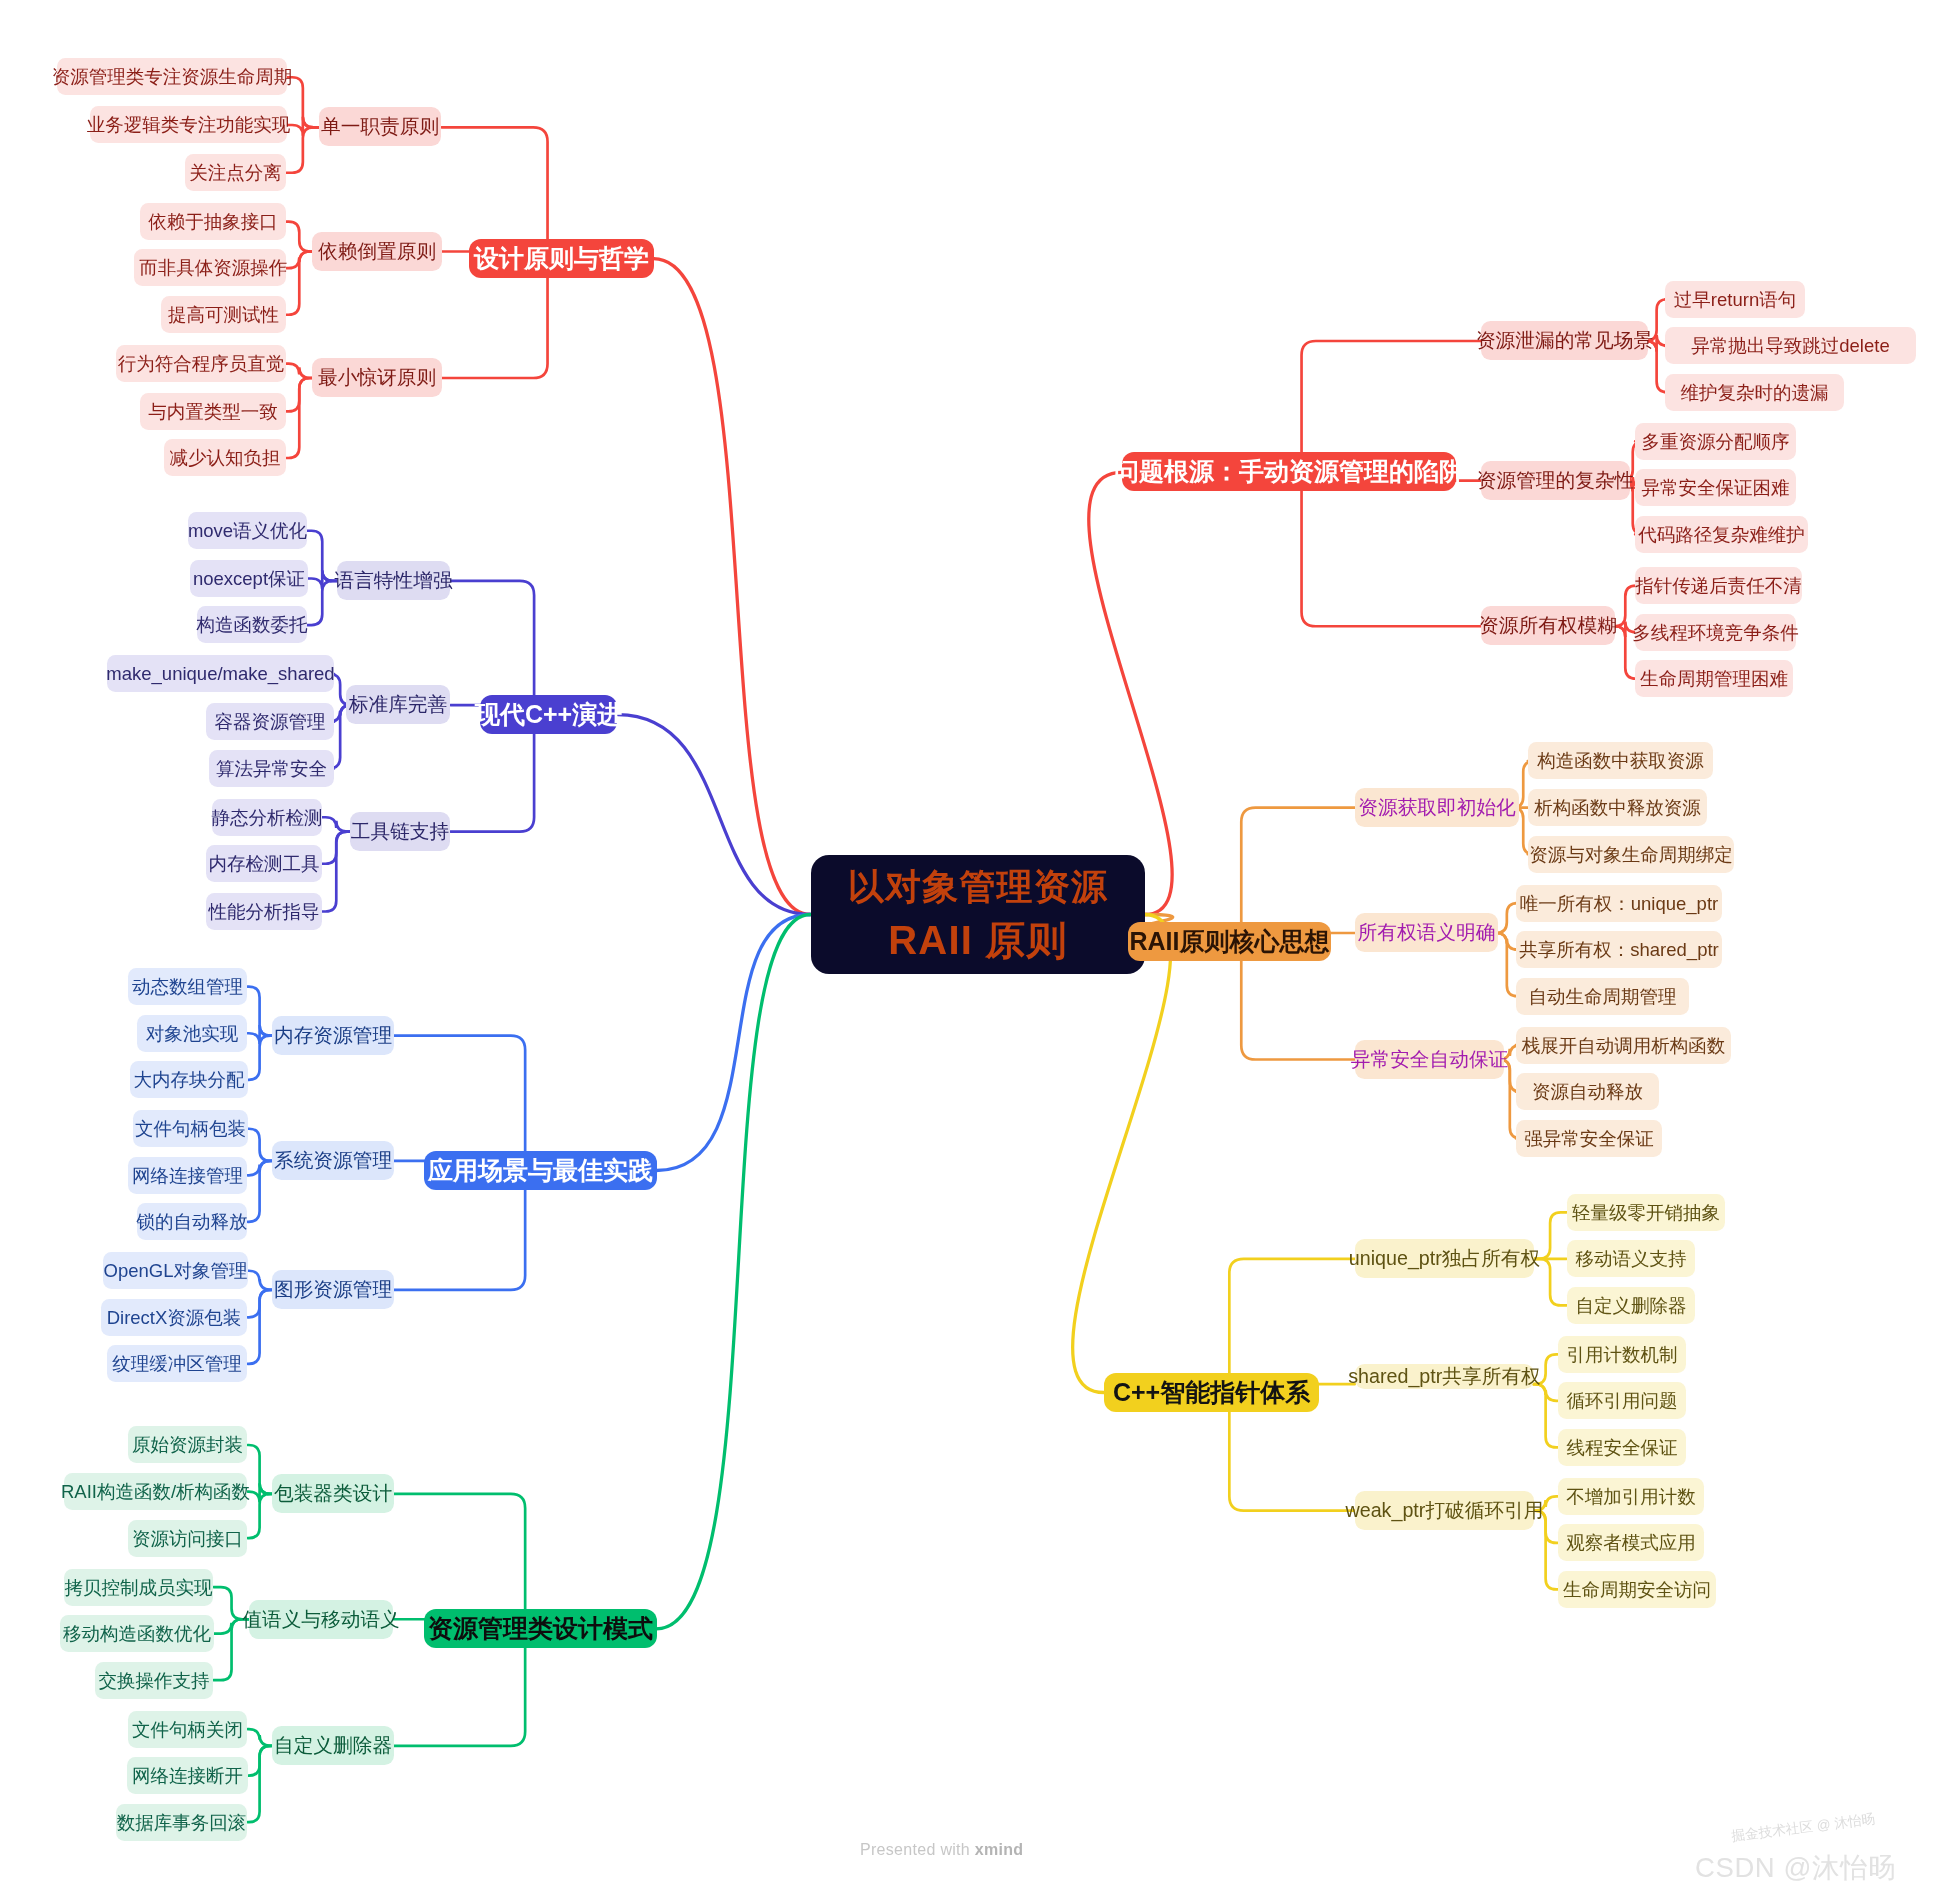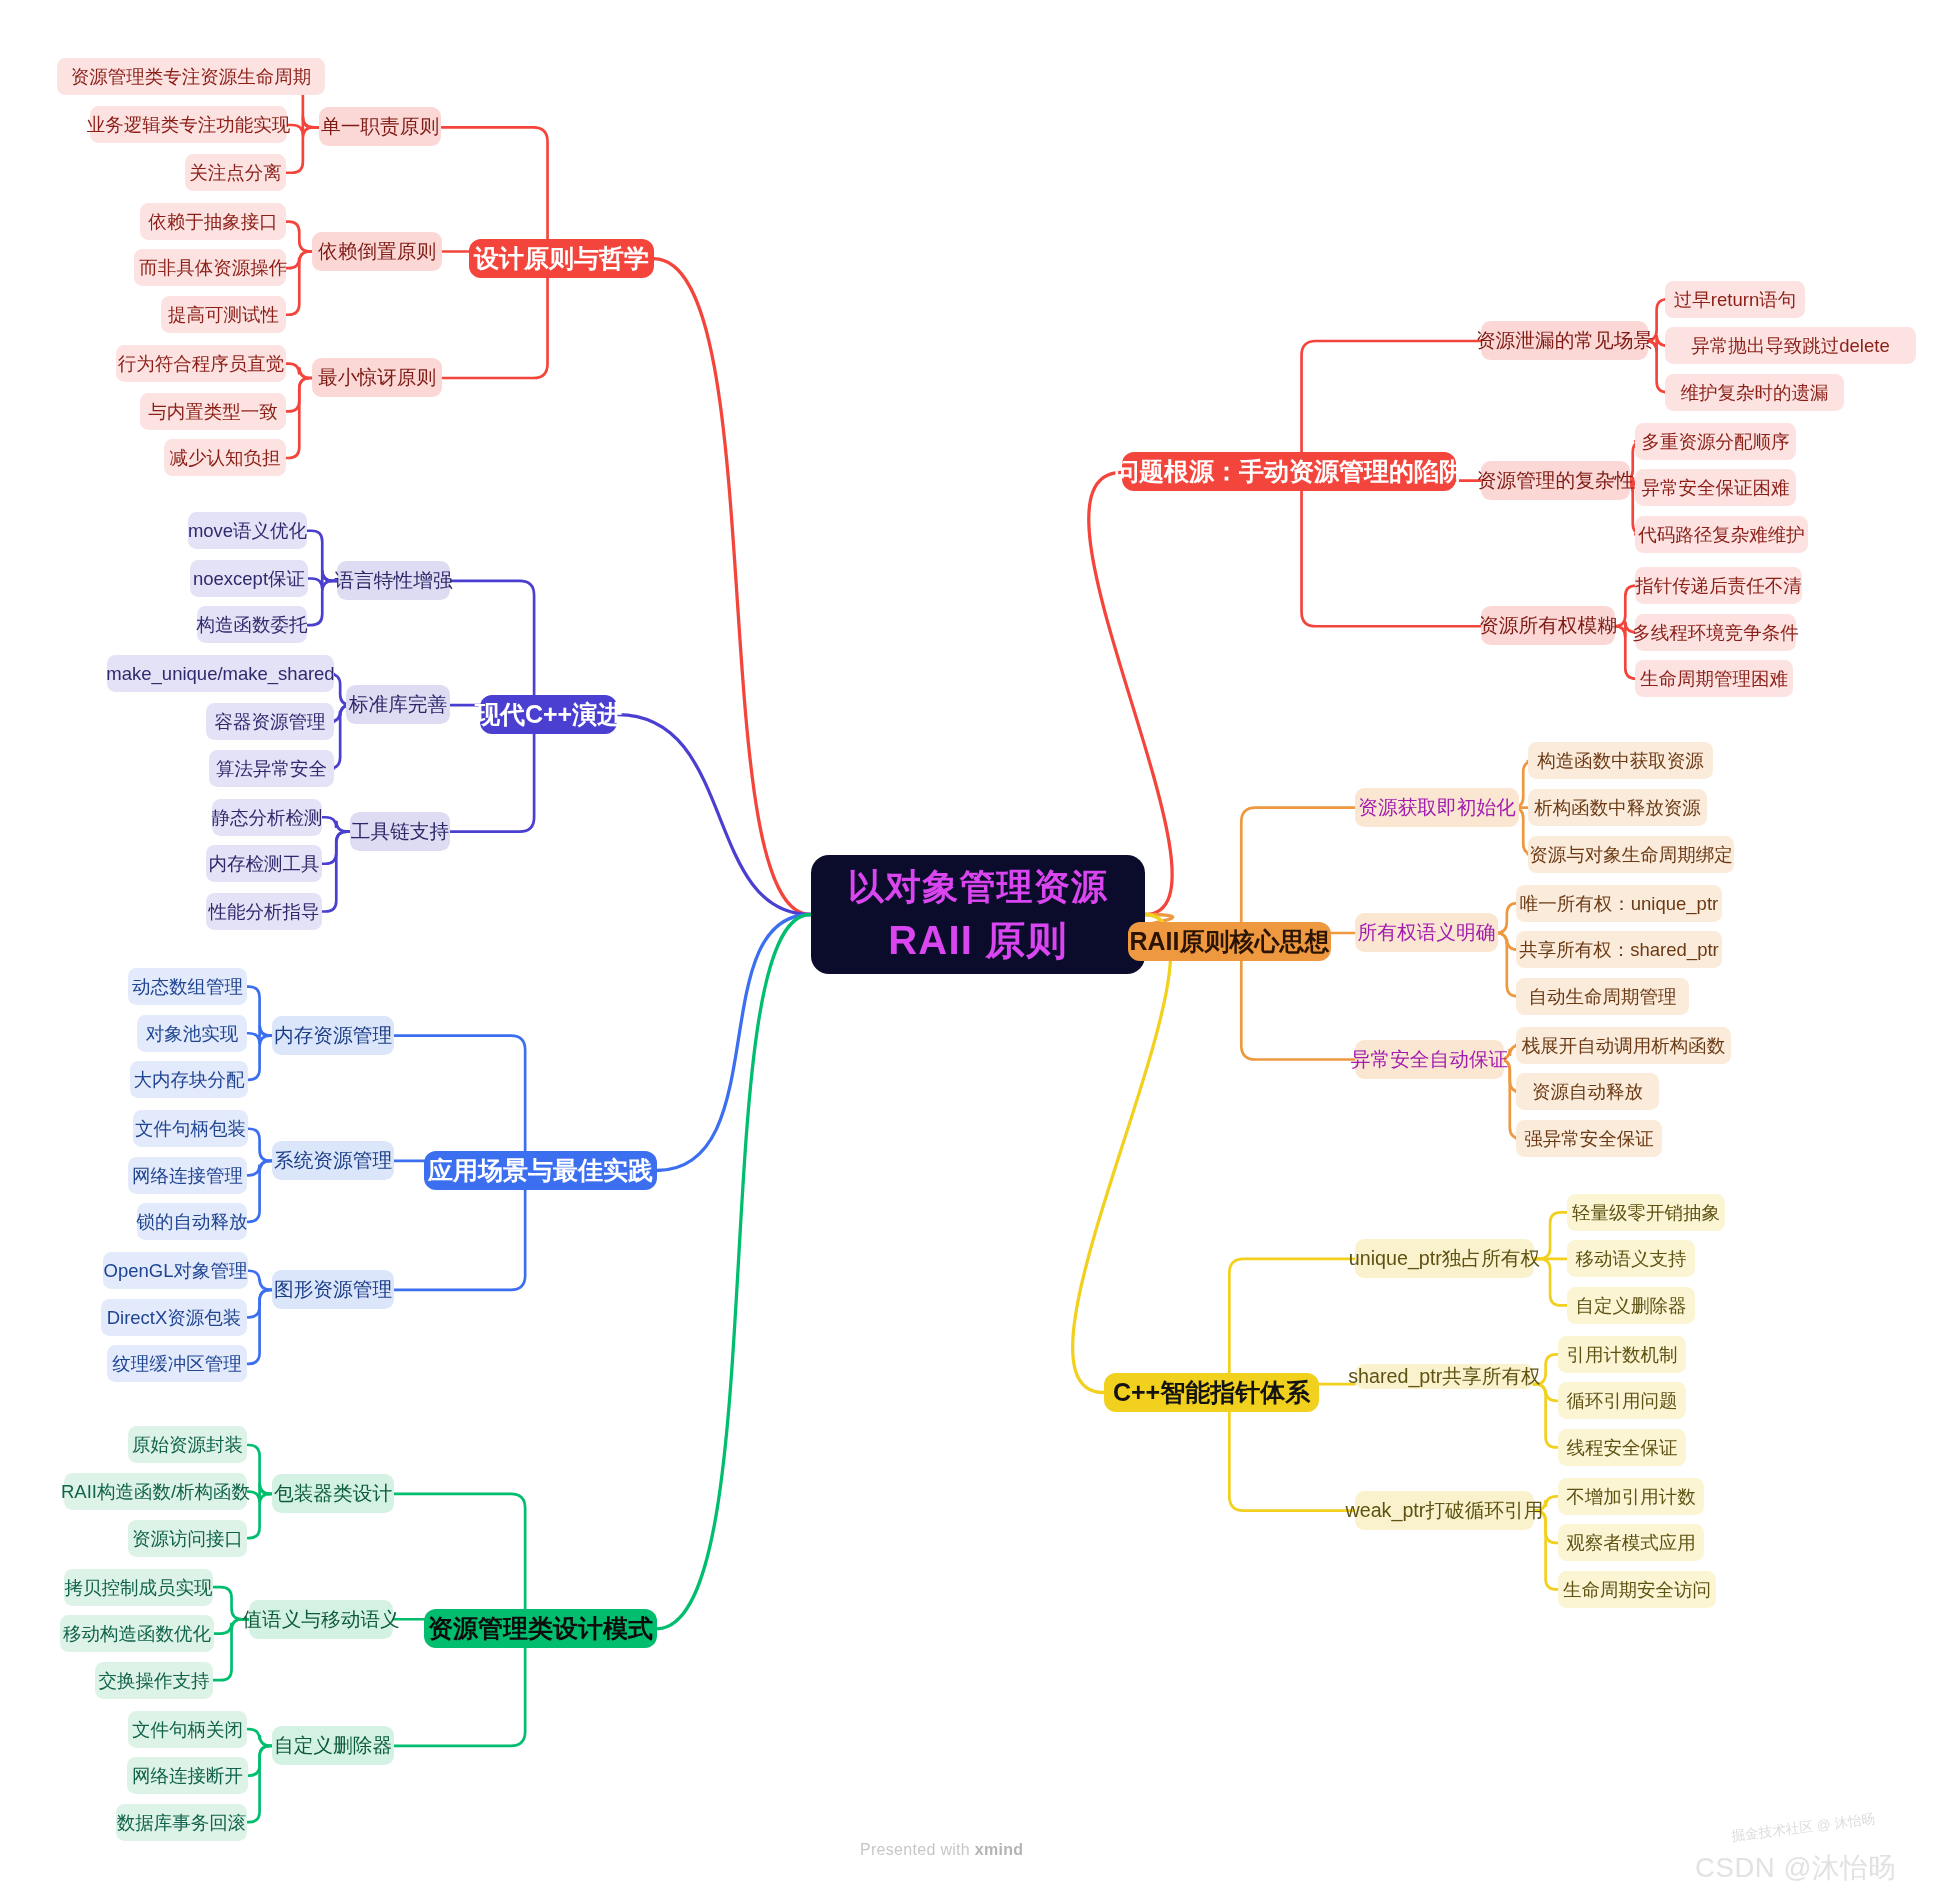--- a/index.html
+++ b/index.html
@@ -9,21 +9,21 @@
   }
   #canvas{position:absolute;inset:0;width:1955px;height:1903px;}
   svg#links{position:absolute;left:0;top:0;width:1955px;height:1903px;pointer-events:none;}
   .node{
     position:absolute;display:flex;align-items:center;justify-content:center;
     box-sizing:border-box;white-space:nowrap;border-radius:10.7px;
     line-height:1.15;
   }
   
   .root{
-    background:#0B0B2B;color:#d946ef;border-radius:18px;
+    background:#0B0B2B;color:#c2410c;border-radius:18px;
     font-size:36px;font-weight:700;text-align:center;
     flex-direction:column;justify-content:center;gap:10px;
     letter-spacing:1.2px;
   }
   .root .l2{font-size:40px;}
   
   .main{font-size:25px;font-weight:700;border-radius:12px;padding:0 15.5px;}
   .main.red{background:#F4453C;color:#fff;}
   .main.purple{background:#4A3FD0;color:#fff;}
   .main.blue{background:#3B6FF0;color:#fff;}
@@ -158,21 +158,21 @@
       <path d="M 2610 2585 L 2608 2585 Q 2590 2585 2590 2567 L 2590 2549 Q 2590 2531 2572 2531 L 2570 2531" stroke="#F2D01E" fill="none" stroke-width="4.5" stroke-linecap="round"></path>
       <path d="M 2610 2663 L 2608 2663 Q 2590 2663 2590 2645 L 2590 2549 Q 2590 2531 2572 2531 L 2570 2531" stroke="#F2D01E" fill="none" stroke-width="4.5" stroke-linecap="round"></path>
     </svg>
   <div id="nodes">
       <div class="node root" style="left: 811px; top: 855px; width: 334px; height: 119px;">
         <div>以对象管理资源</div>
         <div class="l2">RAII 原则</div>
       </div>
       <div class="node main red" style="left: 469px; top: 239px; width: 185px; height: 39px;">设计原则与哲学</div>
       <div class="node mid red" style="left: 319px; top: 107px; width: 122px; height: 39px;">单一职责原则</div>
-      <div class="node leaf red" style="left: 57px; top: 58px; width: 268px; height: 37px;">资源管理类专注资源生命周期</div>
+      <div class="node leaf red" style="left: 57px; top: 58px; width: 230px; height: 37px;">资源管理类专注资源生命周期</div>
       <div class="node leaf red" style="left: 90px; top: 106px; width: 197px; height: 37px;">业务逻辑类专注功能实现</div>
       <div class="node leaf red" style="left: 185px; top: 154px; width: 101px; height: 37px;">关注点分离</div>
       <div class="node mid red" style="left: 312px; top: 232px; width: 130px; height: 39px;">依赖倒置原则</div>
       <div class="node leaf red" style="left: 140px; top: 203px; width: 146px; height: 37px;">依赖于抽象接口</div>
       <div class="node leaf red" style="left: 134px; top: 249px; width: 152px; height: 37px; padding-left: 17px;">而非具体资源操作</div>
       <div class="node leaf red" style="left: 161px; top: 296px; width: 125px; height: 37px;">提高可测试性</div>
       <div class="node mid red" style="left: 312px; top: 358px; width: 130px; height: 39px;">最小惊讶原则</div>
       <div class="node leaf red" style="left: 116px; top: 345px; width: 170px; height: 37px;">行为符合程序员直觉</div>
       <div class="node leaf red" style="left: 140px; top: 393px; width: 146px; height: 37px;">与内置类型一致</div>
       <div class="node leaf red" style="left: 164px; top: 439px; width: 122px; height: 37px;">减少认知负担</div>

